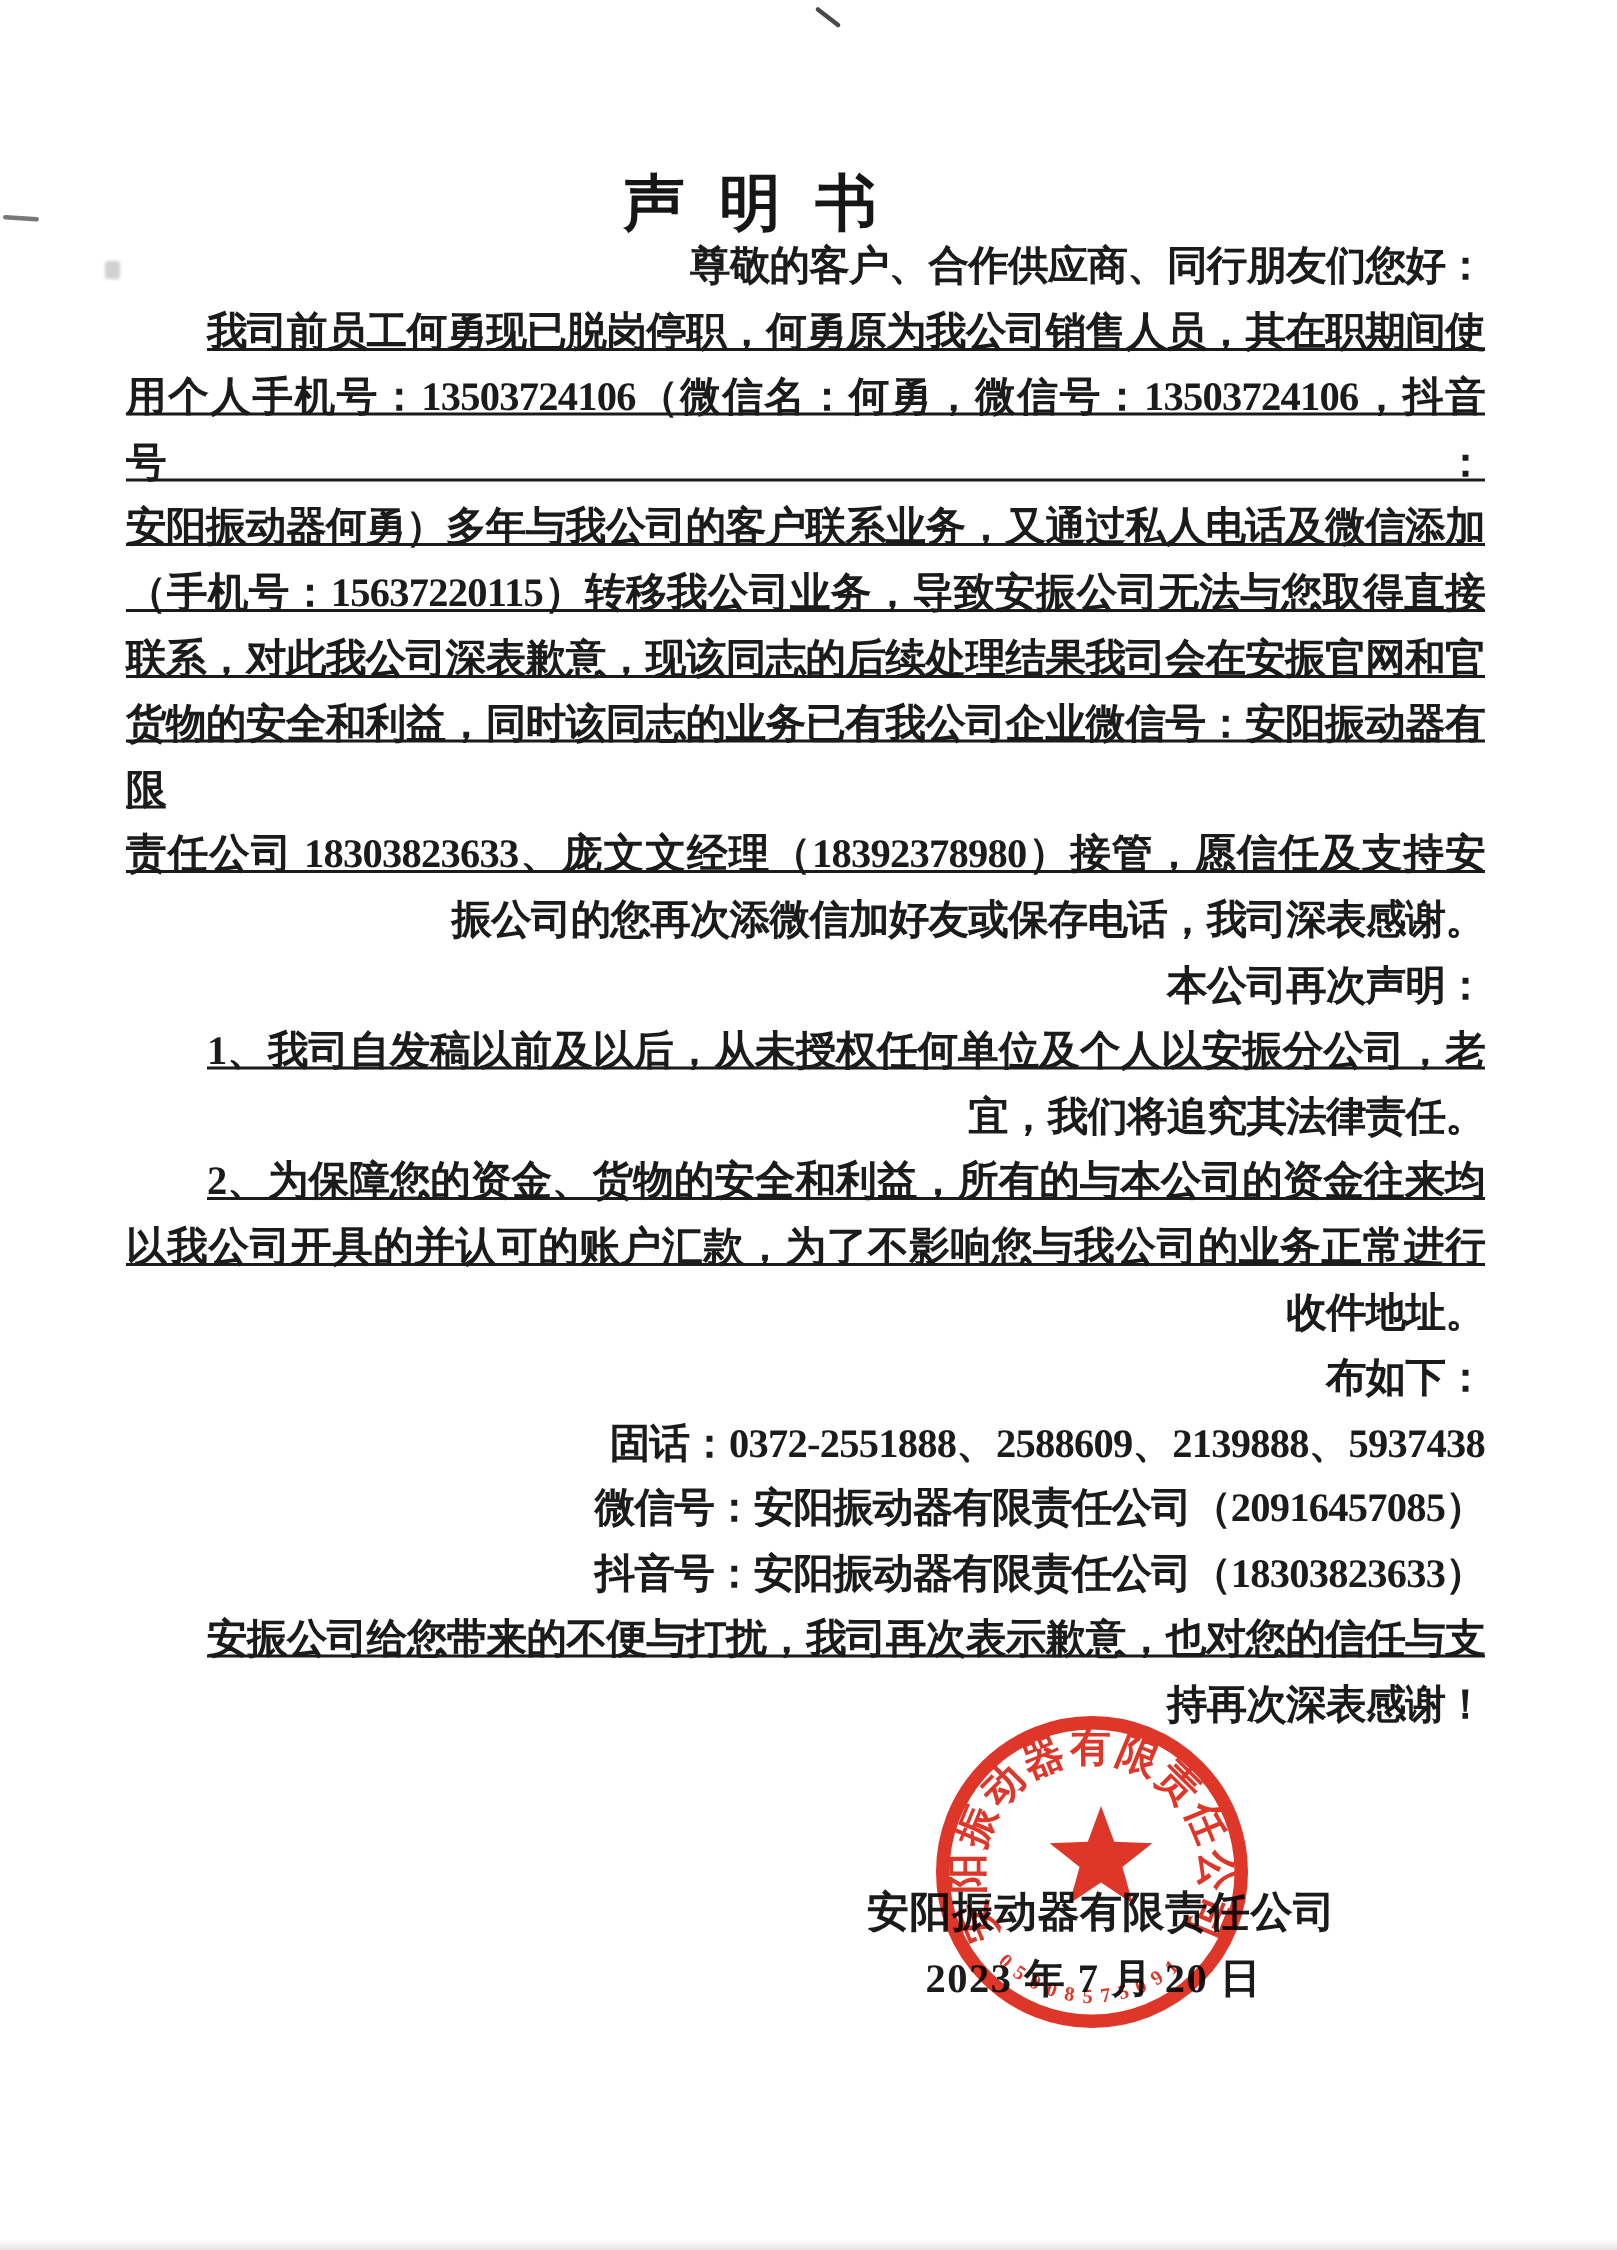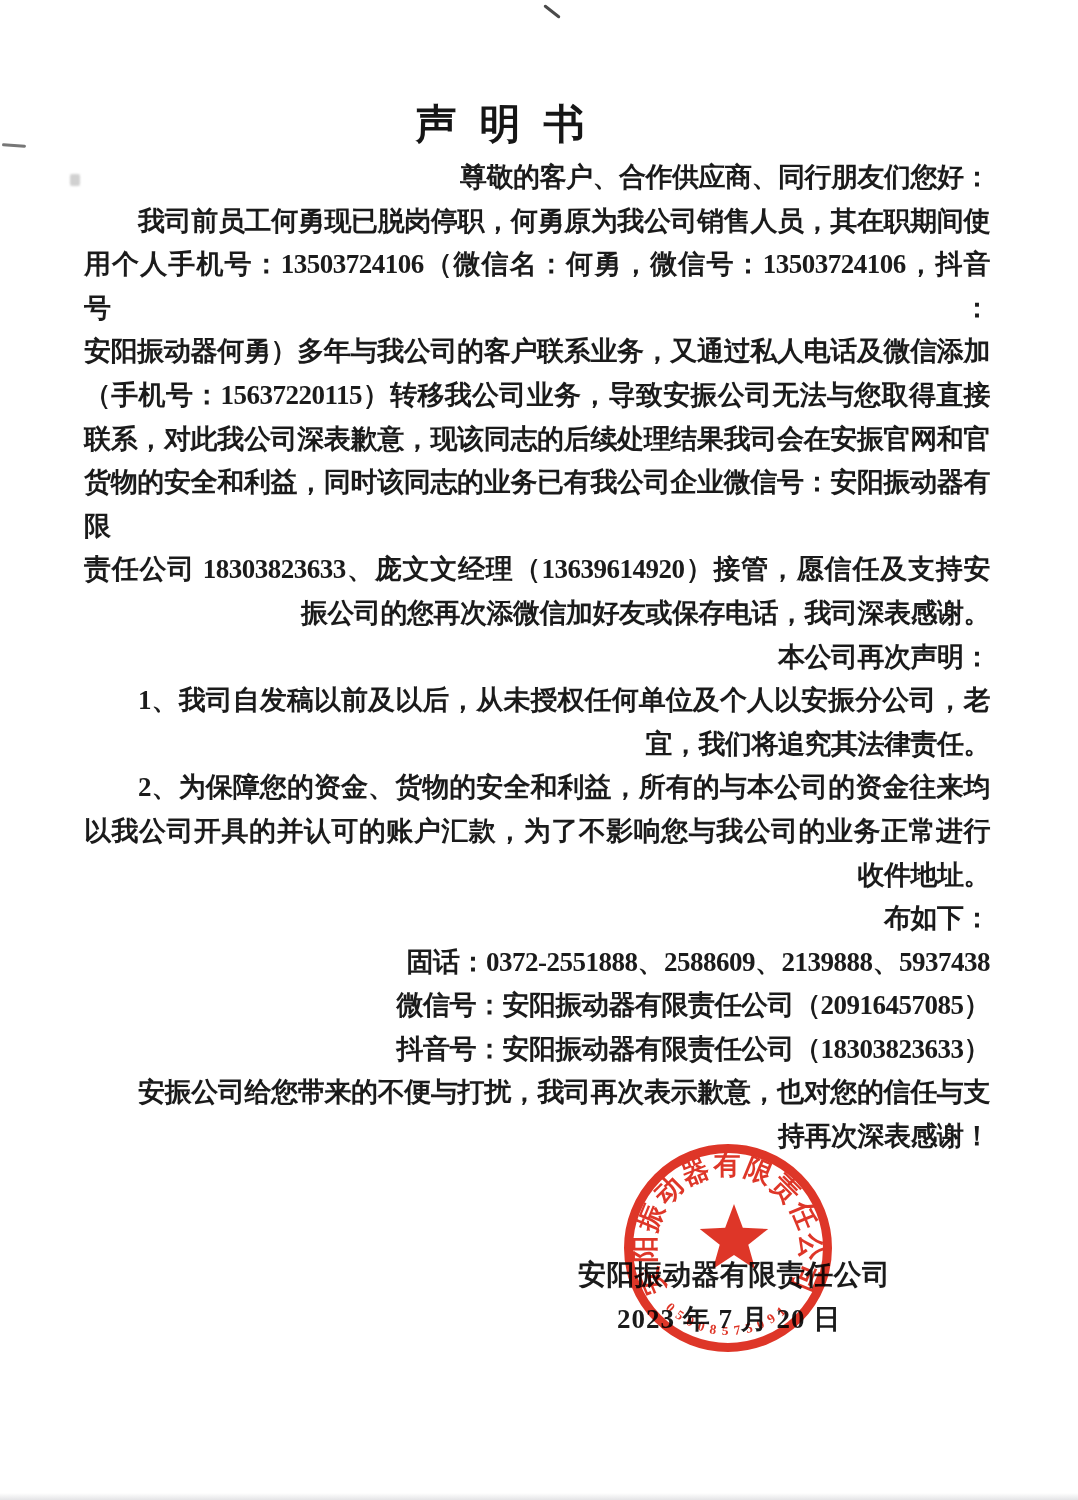--- a/index.html
+++ b/index.html
@@ -18,32 +18,32 @@
   }
   .mark-left{
     position:absolute;left:2px;top:144px;width:24px;height:3px;
     background:#777;border-radius:2px;transform:rotate(4deg);
   }
   .mark-smudge{
     position:absolute;left:70px;top:174px;width:10px;height:12px;
     background:#9a9a9a;opacity:.45;filter:blur(1px);border-radius:2px;
   }
   .title{
-    position:absolute;top:100px;left:0;width:1015px;
+    position:absolute;top:111px;left:0;width:1015px;
     text-align:center;font-size:41px;line-height:48px;font-weight:600;
     letter-spacing:23px;padding-left:8px;box-sizing:border-box;
     color:#161616;
   }
   .body{
     position:absolute;top:156px;left:84px;width:906px;
     font-size:27px;line-height:43.6px;letter-spacing:-0.5px;
     font-weight:600;color:#1b1b1b;
   }
   .bline{text-align:right;white-space:normal;}
-  .bline.fill{text-align:justify;text-align-last:justify;}
+  .bline.fill{text-align:justify;text-align-last:justify;text-decoration:underline;}
   .bline.ind{text-indent:54px;}
   .sig-company{
     position:absolute;left:578px;top:1256px;
     font-size:28px;font-weight:600;letter-spacing:0.4px;color:#1b1b1b;
   }
   .sig-date{
     position:absolute;left:617px;top:1301px;
     font-size:27px;font-weight:600;letter-spacing:1px;color:#1b1b1b;
   }
   .seal{
@@ -67,21 +67,21 @@
   <div class="title">声明书</div>
 
   <div class="body" id="doc-body">
       <div class="bline">尊敬的客户、合作供应商、同行朋友们您好：</div>
       <div class="bline ind fill">我司前员工何勇现已脱岗停职，何勇原为我公司销售人员，其在职期间使</div>
       <div class="bline fill">用个人手机号：13503724106（微信名：何勇，微信号：13503724106，抖音号：</div>
       <div class="bline fill">安阳振动器何勇）多年与我公司的客户联系业务，又通过私人电话及微信添加</div>
       <div class="bline fill">（手机号：15637220115）转移我公司业务，导致安振公司无法与您取得直接</div>
       <div class="bline fill">联系，对此我公司深表歉意，现该同志的后续处理结果我司会在安振官网和官</div>
       <div class="bline fill">货物的安全和利益，同时该同志的业务已有我公司企业微信号：安阳振动器有限</div>
-      <div class="bline fill">责任公司 18303823633、庞文文经理（13639614920）接管，愿信任及支持安</div>
+      <div class="bline fill">责任公司 18303823633、庞文文经理（18392378980）接管，愿信任及支持安</div>
       <div class="bline">振公司的您再次添微信加好友或保存电话，我司深表感谢。</div>
       <div class="bline ind">本公司再次声明：</div>
       <div class="bline ind fill">1、我司自发稿以前及以后，从未授权任何单位及个人以安振分公司，老</div>
       <div class="bline">宜，我们将追究其法律责任。</div>
       <div class="bline ind fill">2、为保障您的资金、货物的安全和利益，所有的与本公司的资金往来均</div>
       <div class="bline fill">以我公司开具的并认可的账户汇款，为了不影响您与我公司的业务正常进行</div>
       <div class="bline">收件地址。</div>
       <div class="bline">布如下：</div>
       <div class="bline ind">固话：0372-2551888、2588609、2139888、5937438</div>
       <div class="bline ind">微信号：安阳振动器有限责任公司（20916457085）</div>

